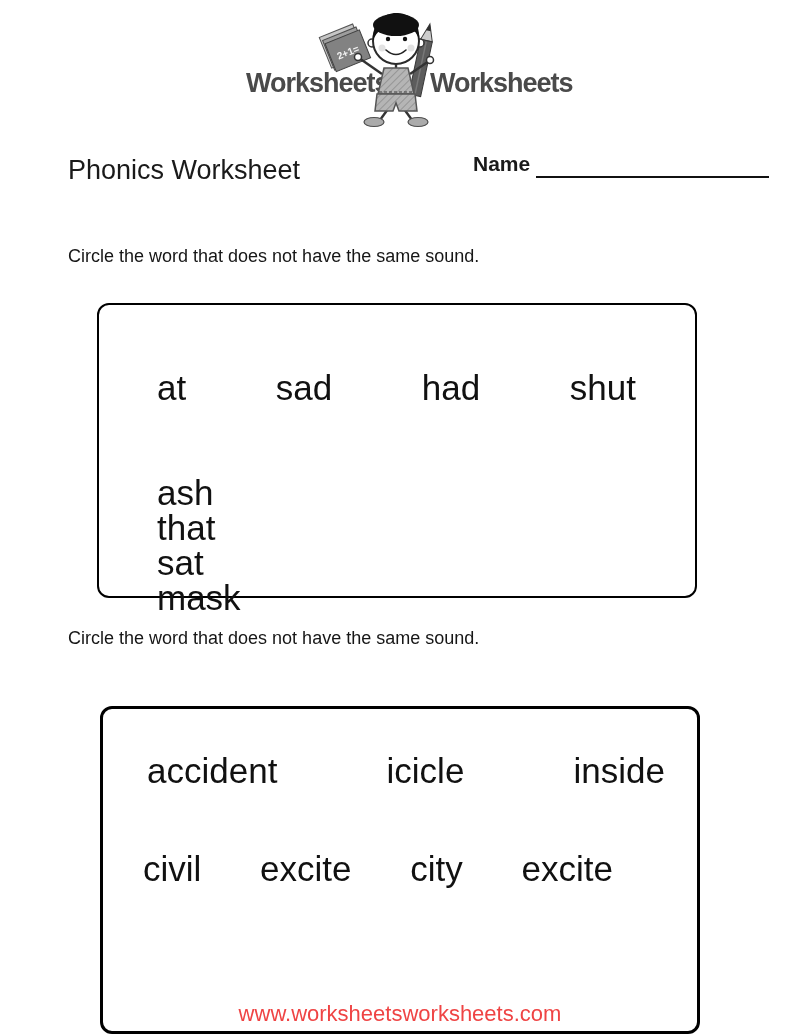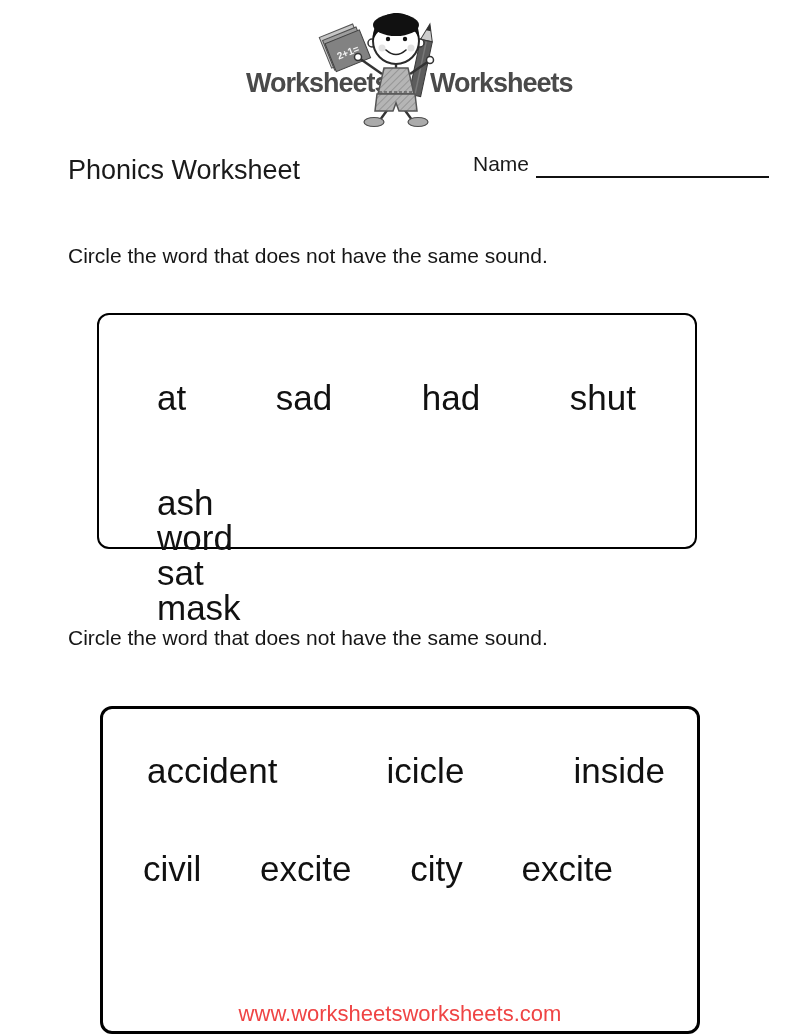--- a/index.html
+++ b/index.html
@@ -14,38 +14,38 @@
   }
   .logo-text.left{left:246px;}
   .logo-text.right{left:430px;}
   .mascot{position:absolute;left:318px;top:8px;width:125px;height:120px;}
   
   .page-title{
     position:absolute;left:67px;top:153px;font-size:27px;line-height:32px;
     font-weight:normal;margin:1px;color:#1a1a1a;letter-spacing:0;
   }
   .name-label{
-    position:absolute;left:473px;top:152px;font-size:21px;line-height:24px;color:#1a1a1a;
+    position:absolute;left:473px;top:152px;font-size:21px;line-height:24px;color:#1a1a1a;font-weight:bold;
   }
   .name-line{
     position:absolute;left:536px;top:152px;width:233px;height:24px;
     border-bottom:2px solid #111;
   }
   
   .instruction{
-    position:absolute;left:68px;font-size:21px;line-height:28px;color:#161616;margin:0;
+    position:absolute;left:68px;font-size:18px;line-height:28px;color:#161616;margin:0;
   }
   .instruction.first{top:242px;}
   .instruction.second{top:624px;}
   
   .word-box{
     position:absolute;width:600px;background:#fff;border:2.5px solid #000;
     border-radius:12px;box-sizing:border-box;
   }
-  .word-box.box1{left:97px;top:313px;height:236px;}
+  .word-box.box1{left:97px;top:303px;height:295px;}
   .word-box.box2{left:100px;top:706px;height:328px;border-width:3px;}
   .word-row{
     position:absolute;display:flex;justify-content:space-between;
     font-size:35px;line-height:1;color:#111;
   }
   .word{white-space:nowrap;}
   
   .footer-url{
     position:absolute;left:0;top:1001px;width:100%;text-align:center;
     font-size:22px;line-height:26px;color:#ef4444;
@@ -117,21 +117,21 @@
 
   <div class="word-box box1">
     <div class="word-row" style="top:65px;left:58px;right:59px;">
       <span class="word">at</span>
       <span class="word">sad</span>
       <span class="word">had</span>
       <span class="word">shut</span>
     </div>
     <div class="word-row" style="top:170px;left:58px;right:46px;flex-direction:column;">
       <span class="word">ash</span>
-      <span class="word">word</span>
+      <span class="word">that</span>
       <span class="word">sat</span>
       <span class="word">mask</span>
     </div>
   </div>
 
   <p class="instruction second">Circle the word that does not have the same sound.</p>
 
   <div class="word-box box2">
     <div class="word-row" style="top:44px;left:44px;right:32px;">
       <span class="word">accident</span>

